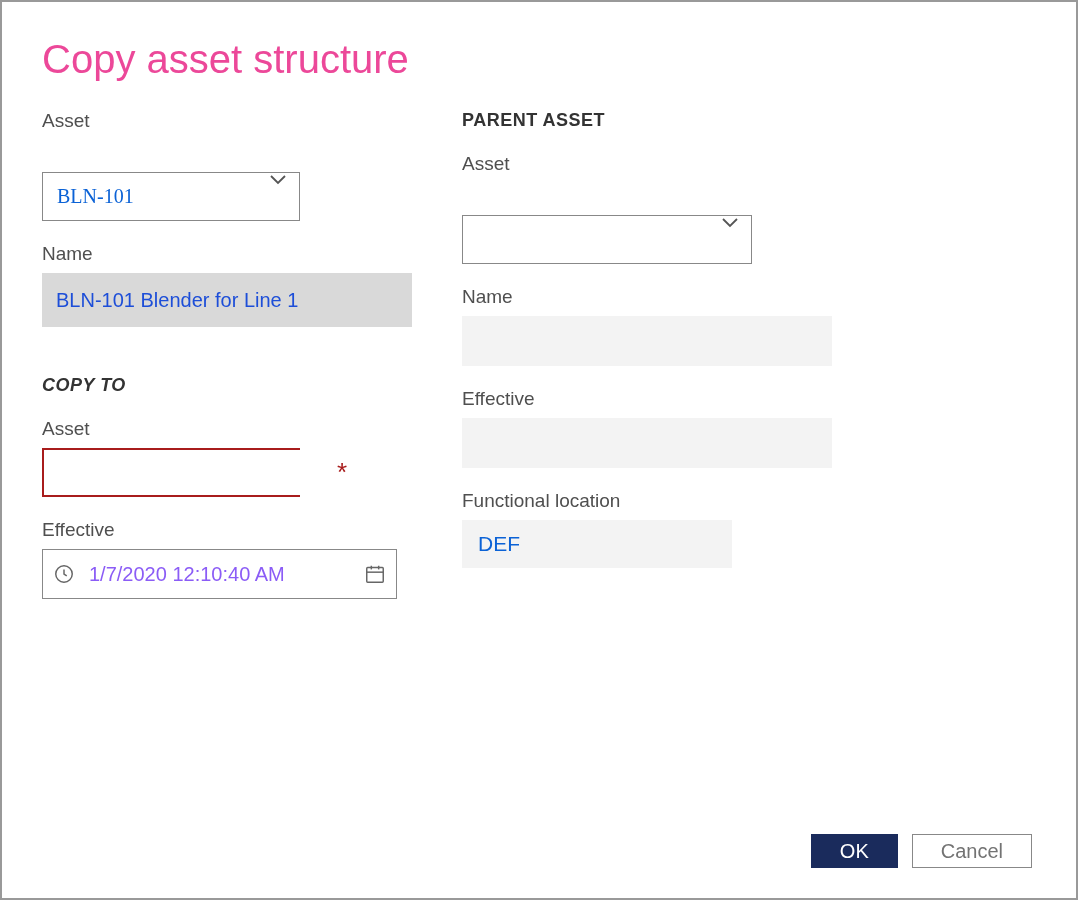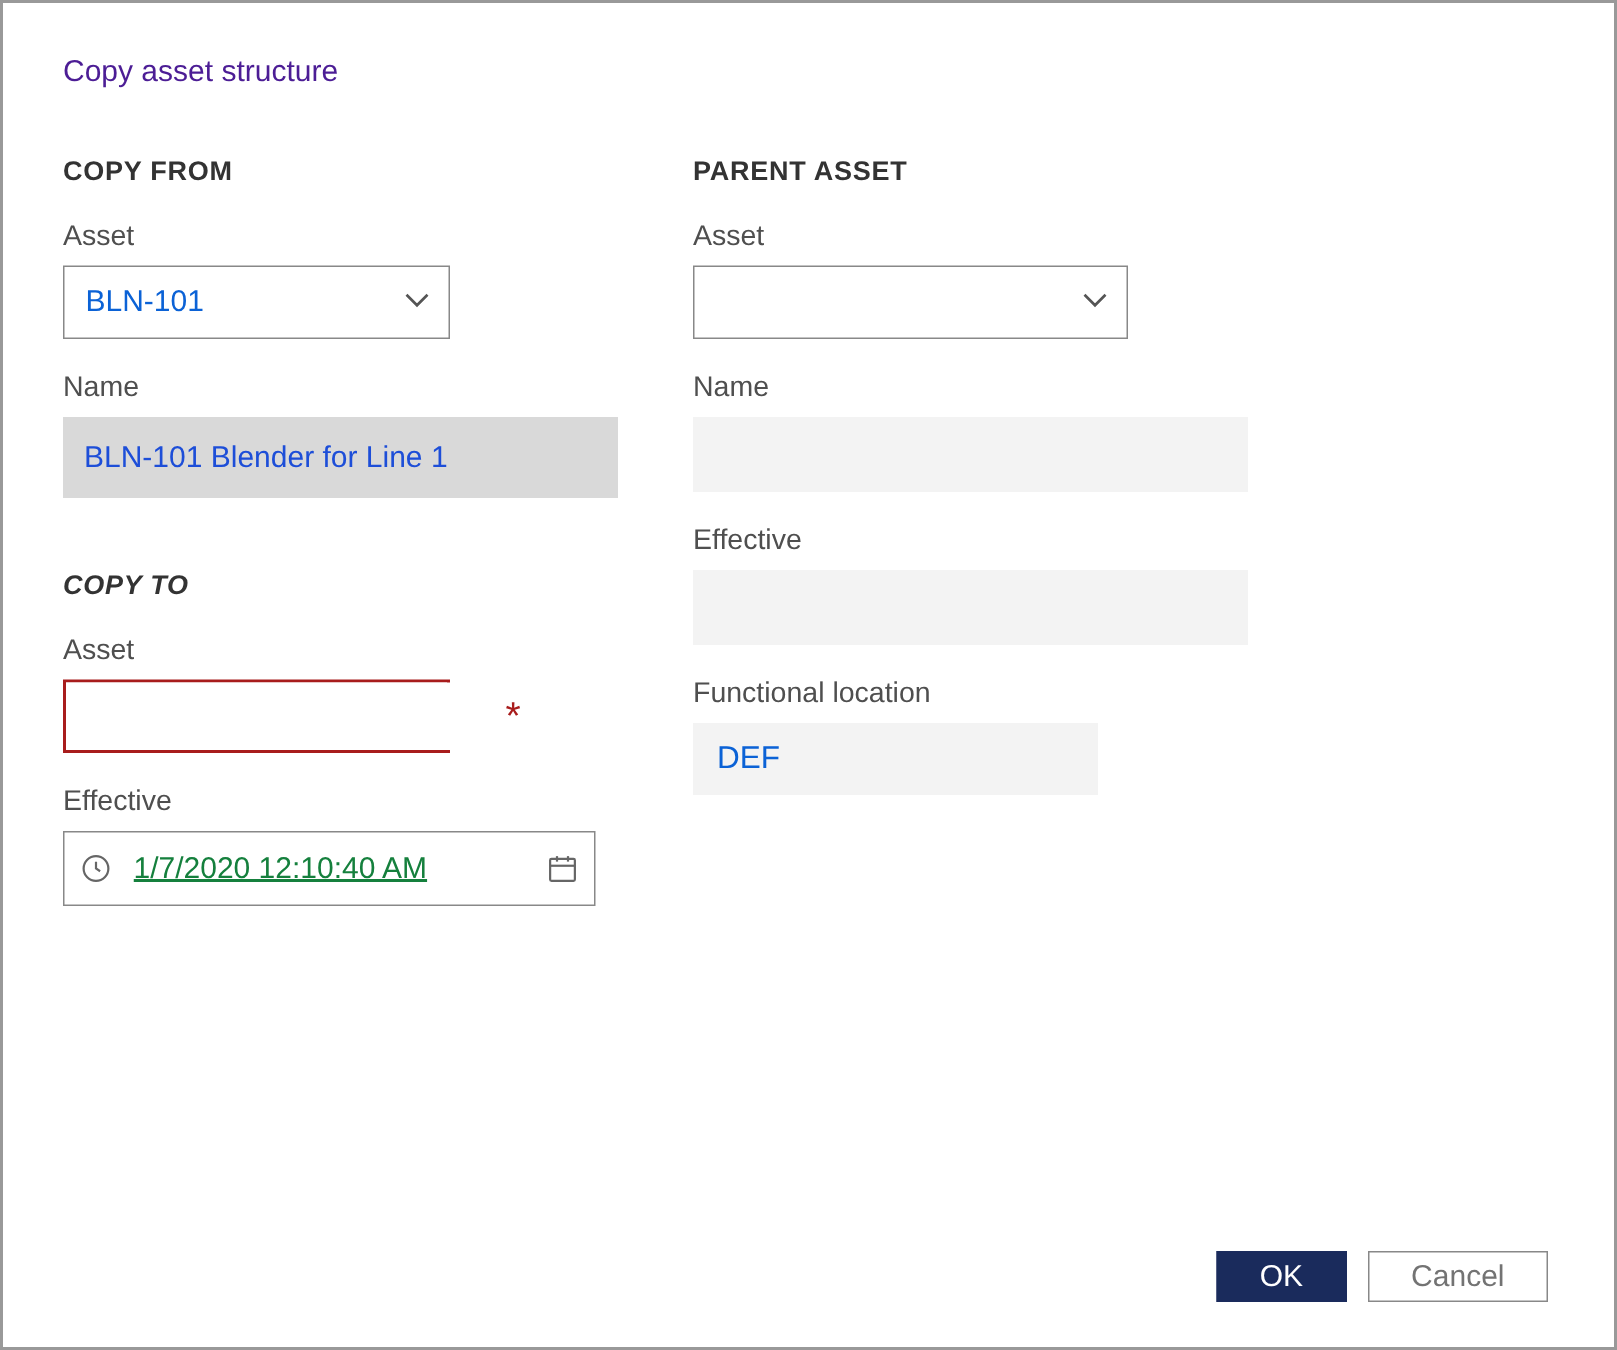--- a/index.html
+++ b/index.html
@@ -20,24 +20,24 @@
       left: 0;
       right: 0;
       bottom: 0;
       border: 2px solid #999;
       background: #fff;
       padding: 35px 40px 30px 40px;
       display: flex;
       flex-direction: column;
     }
     .dialog-title {
-      font-size: 20px;
+      font-size: 40px;
       font-weight: 400;
-      color: #4c1d95;
-      margin-bottom: 44px;
+      color: #ec4899;
+      margin-bottom: 28px;
     }
     .columns {
       display: flex;
       gap: 50px;
       flex: 1;
     }
     .col {
       flex: 0 0 370px;
     }
     .section-header {
@@ -65,21 +65,22 @@
     }
     .select-input {
       width: 100%;
       height: 49px;
       border: 1px solid #888;
       padding: 0 40px 0 14px;
       font-size: 20px;
       color: #0b62d6;
       background: #fff;
       outline: none;
-      font-family: Liberation Sans, sans-serif;
+      font-family: Liberation Serif, serif;
+      margin-top: 32px;
     }
     .select-input.blank {
       color: #333;
     }
     .chevron {
       position: absolute;
       right: 10px;
       top: 50%;
       transform: translateY(-50%);
       pointer-events: none;
@@ -155,25 +156,24 @@
       margin-right: 14px;
     }
     .clock-icon svg {
       width: 22px;
       height: 22px;
       stroke: #666;
     }
     .datetime-text {
       flex: 1;
       font-size: 20px;
-      color: #15803d;
+      color: #8b5cf6;
       border: none;
       outline: none;
       font-family: inherit;
-      text-decoration: underline;
     }
     .calendar-icon {
       display: flex;
       align-items: center;
     }
     .calendar-icon svg {
       width: 22px;
       height: 22px;
       stroke: #666;
       fill: none;
@@ -209,21 +209,20 @@
 </head>
 <body>
 
 <div class="dialog">
   <h1 class="dialog-title">Copy asset structure</h1>
 
   <div class="columns">
 
     <div class="col">
 
-      <div class="section-header">COPY FROM</div>
 
       <div class="field-group">
         <label class="field-label">Asset</label>
         <div class="select-wrap">
           <input class="select-input" type="text" readonly="" value="BLN-101" style="">
           <span class="chevron">
             <svg viewBox="0 0 24 24" fill="none" stroke-width="1.8">
                 <polyline points="5 9 12 16 19 9"></polyline>
               </svg>
           </span>

